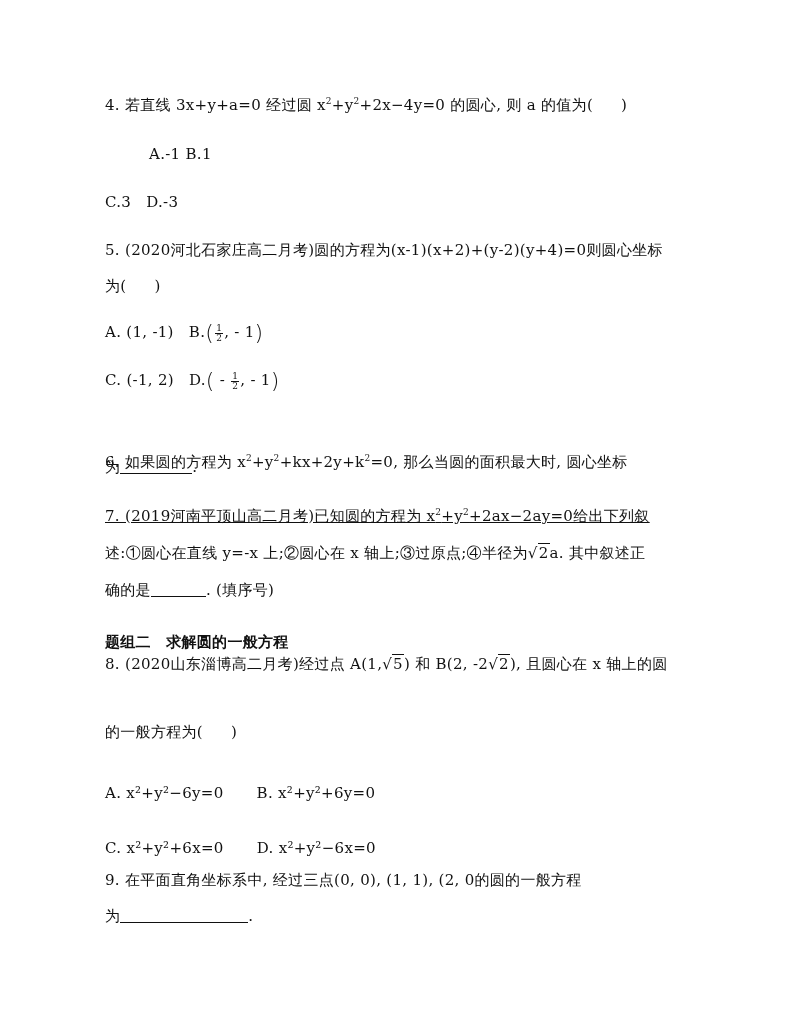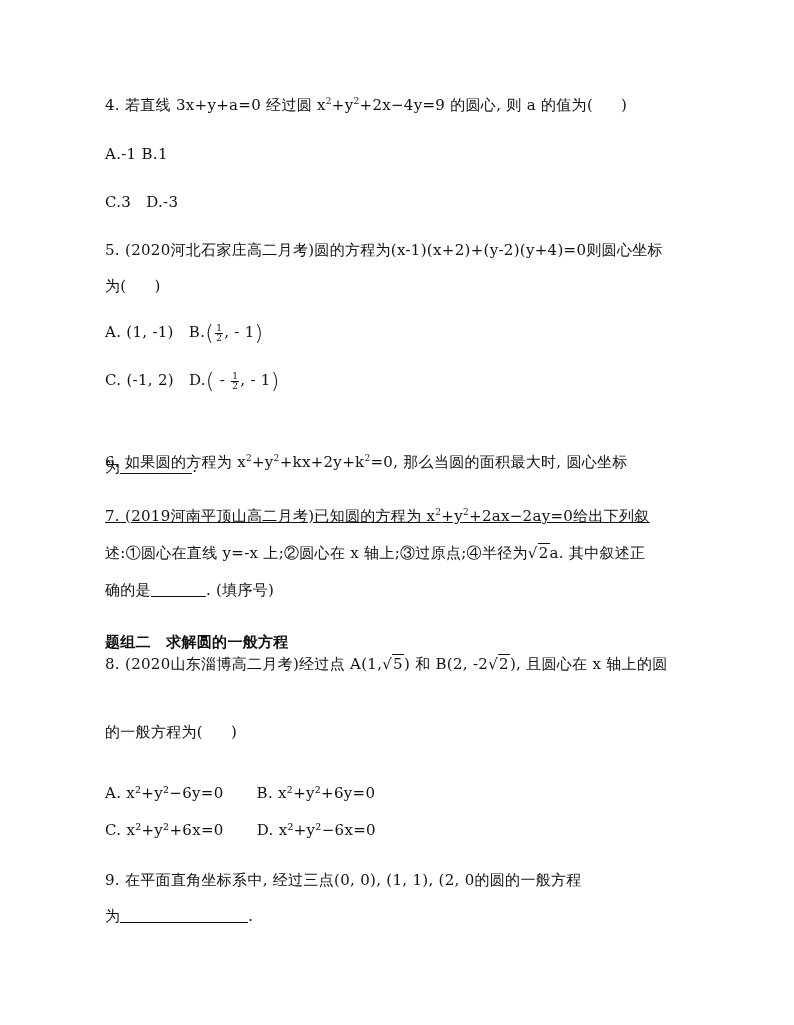--- a/index.html
+++ b/index.html
@@ -22,23 +22,23 @@
   .bigparen { font-size: 22px; vertical-align: -3px; font-family: "DejaVu Sans", sans-serif; font-weight: 300; }
   .sqrt { display: inline-block; }
   .sqrt .rad { border-top: 1px solid #111; padding: 0 1px; }
   .gap-sm { display: inline-block; width: 10px; }
   .gap-md { display: inline-block; width: 28px; }
 </style>
 </head>
 <body>
 
 <div class="line" style="top:95px;">
-  <span>4. 若直线 3x+y+a=0 经过圆 x</span><sup>2</sup><span>+y</span><sup>2</sup><span>+2x−4y=9 的圆心, 则 a 的值为(</span><span class="paren-gap"></span><span>)</span>
+  <span>4. 若直线 3x+y+a=0 经过圆 x</span><sup>2</sup><span>+y</span><sup>2</sup><span>+2x−4y=0 的圆心, 则 a 的值为(</span><span class="paren-gap"></span><span>)</span>
 </div>
-<div class="line" style="top:144px;">
+<div class="line" style="top:144px;margin-left:44px;">
   <span>A.</span><span>-1</span>
   <span>B.</span><span>1</span>
 </div>
 <div class="line" style="top:192px;">
   <span>C.</span><span>3</span><span class="gap-sm"></span>
   <span>D.</span><span>-3</span>
 </div>
 
 <div class="line" style="top:240px;">5. (2020河北石家庄高二月考)圆的方程为(x-1)(x+2)+(y-2)(y+4)=0则圆心坐标</div>
 <div class="line" style="top:276px;">
@@ -81,21 +81,21 @@
 <div class="line" style="top:654px;">
   <span>8. (2020山东淄博高二月考)经过点 A(1,</span><span class="sqrt">√<span class="rad">5</span></span><span>) 和 B(2, -2</span><span class="sqrt">√<span class="rad">2</span></span><span>), 且圆心在 x 轴上的圆</span>
 </div>
 <div class="line" style="top:722px;">
   <span>的一般方程为(</span><span class="paren-gap"></span><span>)</span>
 </div>
 <div class="line" style="top:771px;margin-top:12px;">
   <span>A.</span> <span>x²+y²−6y=0</span><span class="gap-md"></span>
   <span>B.</span> <span>x²+y²+6y=0</span>
 </div>
-<div class="line" style="top:820px;text-align:right;">
+<div class="line" style="top:838px;text-align:right;">
   <span>C.</span> <span>x²+y²+6x=0</span><span class="gap-md"></span>
   <span>D.</span> <span>x²+y²−6x=0</span>
 </div>
 
 <div class="line" style="top:870px;">9. 在平面直角坐标系中, 经过三点(0, 0), (1, 1), (2, 0的圆的一般方程</div>
 <div class="line" style="top:906px;">
   <span>为</span><span class="blank" style="width:128px;"></span><span>.</span>
 </div>
 
 </body></html>

